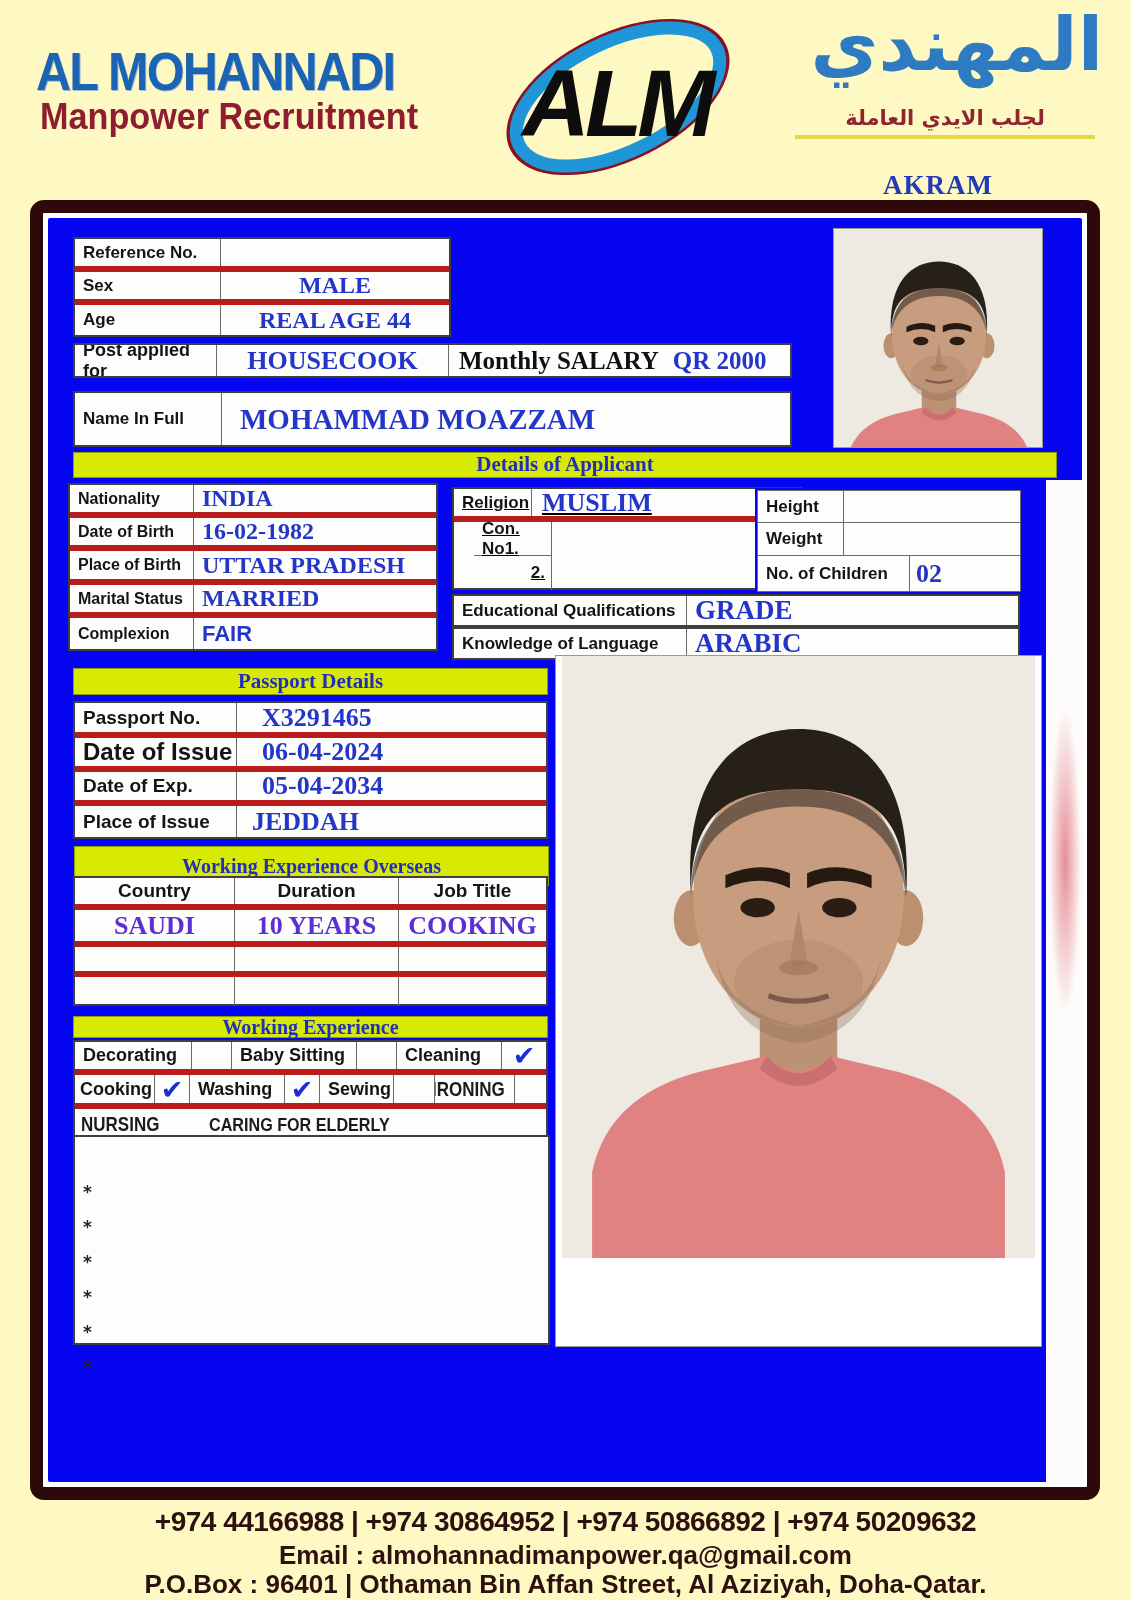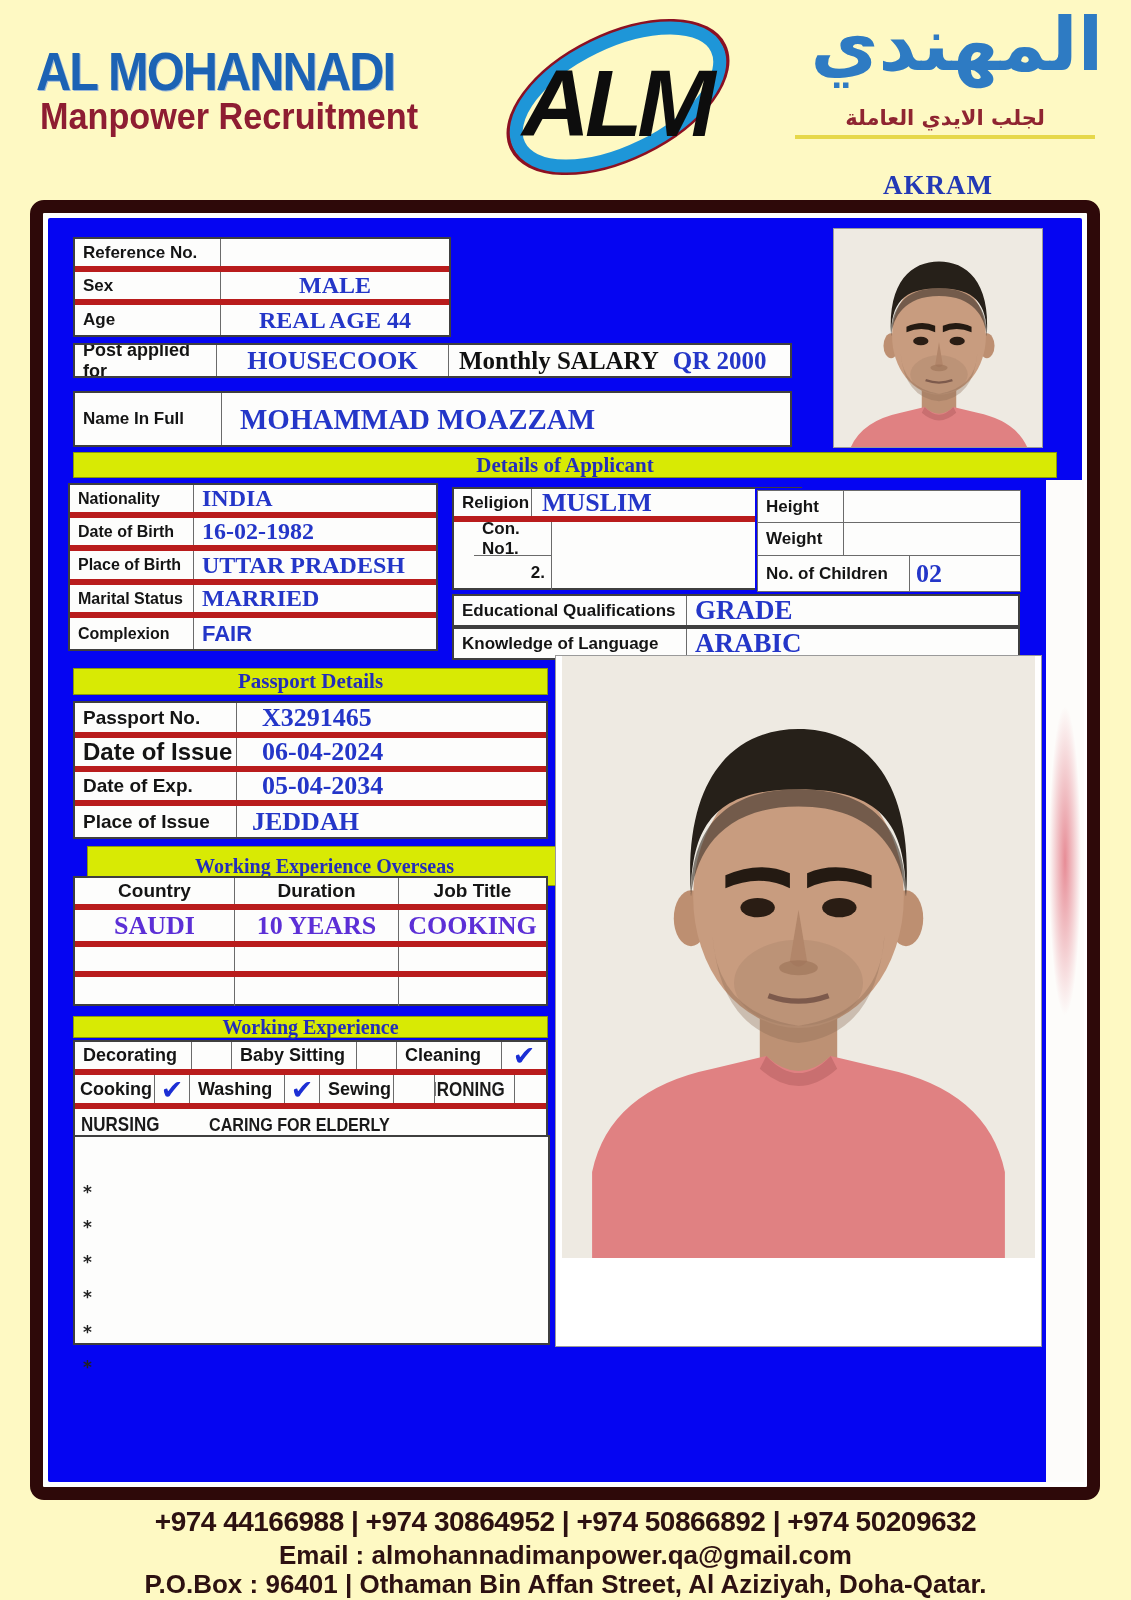--- a/index.html
+++ b/index.html
@@ -114,21 +114,21 @@
       <div class="cell serifval" style="flex:1;font-size:29px;padding-left:18px;">MOHAMMAD MOAZZAM</div>
     </div>
   </div>
 
   <div class="abs photo" style="left:833px;top:228px;width:210px;height:220px;">
     <svg width="210" height="220" viewBox="0 0 210 220" preserveAspectRatio="xMidYMin slice">
       <use href="#avatar-sym" width="210" height="268"></use>
     </svg>
   </div>
 
-  <div class="abs bar" style="left:73px;top:452px;width:984px;height:26px;">
+  <div class="abs bar" style="left:73px;top:452px;width:984px;height:26px;align-items:flex-end;">
     <span>Details of Applicant</span>
   </div>
 
   <div class="abs box" style="left:68px;top:483px;width:370px;height:168px;">
     <div class="row hline" style="height:33px;">
       <div class="cell lbl" style="width:124px;font-size:16px;">Nationality</div>
       <div class="cell serifval" style="flex:1;padding-left:8px;">INDIA</div>
     </div>
     <div class="row hline" style="height:33px;">
       <div class="cell lbl" style="width:124px;font-size:16px;">Date of Birth</div>
@@ -141,21 +141,21 @@
     <div class="row hline" style="height:33px;">
       <div class="cell lbl" style="width:124px;font-size:16px;">Marital Status</div>
       <div class="cell serifval" style="flex:1;padding-left:8px;">MARRIED</div>
     </div>
     <div class="row" style="height:31px;">
       <div class="cell lbl" style="width:124px;font-size:16px;">Complexion</div>
       <div class="cell" style="flex:1;padding-left:8px;font:700 22px 'Liberation Sans',sans-serif;color:#2436c8;">FAIR</div>
     </div>
   </div>
 
-  <div class="abs box" style="left:452px;top:487px;width:350px;height:103px;">
+  <div class="abs box" style="left:452px;top:487px;width:350px;height:103px;text-decoration:underline;">
     <div class="row hline" style="height:33px;">
       <div class="cell lbl" style="width:78px;">Religion</div>
       <div class="cell serifval" style="flex:1;padding-left:10px;font-size:26px;">MUSLIM</div>
     </div>
     <div class="row" style="height:68px;padding-left:20px;">
       <div style="width:78px;box-sizing:border-box;border-right:1px solid #6b6b6b;">
         <div class="lbl" style="height:34px;display:flex;align-items:center;border-bottom:1px solid #6b6b6b;box-sizing:border-box;">Con. No1.</div>
         <div class="lbl" style="height:34px;display:flex;align-items:center;justify-content:flex-end;padding-right:6px;padding-left:0;">2.</div>
       </div>
       <div style="flex:1;"></div>
@@ -207,21 +207,21 @@
     <div class="row hline" style="height:34px;">
       <div class="cell lbl" style="width:162px;font-size:19px;">Date of Exp.</div>
       <div class="cell serifval" style="flex:1;padding-left:25px;font-size:26px;">05-04-2034</div>
     </div>
     <div class="row" style="height:31px;">
       <div class="cell lbl" style="width:162px;font-size:19px;">Place of Issue</div>
       <div class="cell serifval" style="flex:1;padding-left:15px;font-size:26px;">JEDDAH</div>
     </div>
   </div>
 
-  <div class="abs bar" style="left:87px;top:846px;width:475px;height:40px;font-size:20px;">
+  <div class="abs bar" style="left:74px;top:846px;width:475px;height:40px;font-size:20px;">
     <span>Working Experience Overseas</span>
   </div>
 
   <div class="abs box" style="left:73px;top:876px;width:475px;height:130px;">
     <div class="row hline" style="height:32px;">
       <div class="cell lbl center" style="width:160px;font-size:19px;">Country</div>
       <div class="cell lbl center" style="width:164px;font-size:19px;">Duration</div>
       <div class="cell lbl center" style="flex:1;font-size:19px;">Job Title</div>
     </div>
     <div class="row hline" style="height:37px;">

